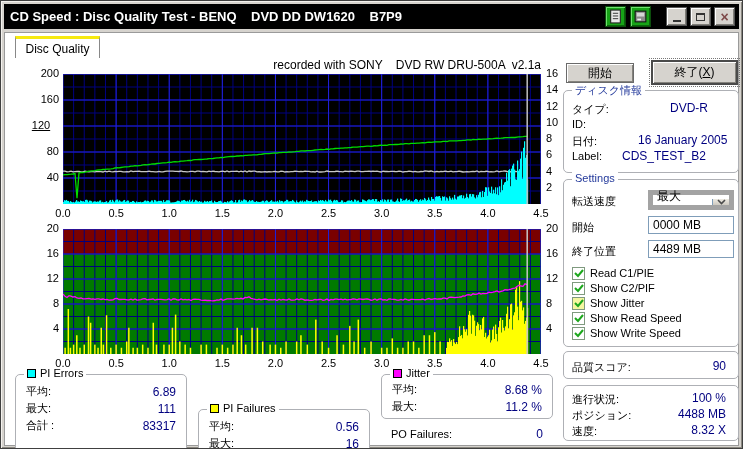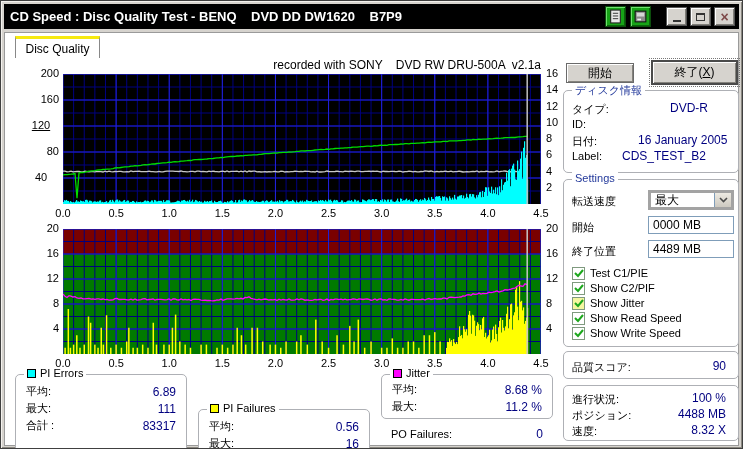--- a/index.html
+++ b/index.html
@@ -37,21 +37,21 @@
   .stat-row{position:absolute;left:10px;right:10px;height:17px;display:flex;
     justify-content:space-between;align-items:center;}
   .sl{font-size:11px;color:#000;}
   .sv{font-size:12px;color:#000080;}
   .btn{position:absolute;background:#D6D3CE;border:1px solid #6a6a6a;
     box-shadow:inset 1px 1px 0 #fff, inset -1px -1px 0 #85837d;
     font-size:12px;color:#000;display:flex;align-items:center;justify-content:center;cursor:default;}
   .btn.default{border:2px solid #4a4a4a;outline:1px dotted #777;outline-offset:1px;}
   .field{position:absolute;background:#fff;border:1px solid #7F9DB9;font-size:12px;
     display:flex;align-items:center;padding-left:4px;color:#000;}
-  .combo{position:absolute;background:#fff;border:3px solid #a3a3a3;display:flex;}
+  .combo{position:absolute;background:#fff;border:5px solid #a3a3a3;display:flex;align-items:flex-end;}
   .combo-value{flex:1;font-size:12px;display:flex;align-items:center;padding-left:4px;}
   .combo-btn{width:17px;background:linear-gradient(#EDEAE2,#CDC9C0);border-left:1px solid #7F9DB9;
     display:flex;align-items:center;justify-content:center;}
   .check-row{position:absolute;left:8px;height:14px;display:flex;align-items:center;gap:5px;}
   .cb{width:13px;height:13px;background:#fff;border:1px solid #7f9a7f;display:flex;
     align-items:center;justify-content:center;}
   .check-row.focused .cb{background:#F4F7A0;}
   .cb svg{display:none;}
   .check-row.checked .cb svg{display:block;}
   .cb-label{font-size:11px;color:#000;}
@@ -640,21 +640,21 @@
             <rect x="463" y="81.02466505159353" width="1.2" height="48.97533494840648"></rect>
             <rect x="464" y="105.51260467905203" width="1.2" height="24.487395320947968"></rect>
           </g>
           <polyline points="0.0,100.9 2.0,100.6 4.0,100.6 6.0,100.3 8.0,100.2 10.0,100.0 12.0,99.5 14.0,124.2 16.0,98.9 18.0,98.5 20.0,98.5 22.0,98.2 24.0,97.7 26.0,97.2 28.0,97.2 30.0,96.8 32.0,96.7 34.0,96.2 36.0,96.0 38.0,95.9 40.0,95.5 42.0,95.4 44.0,95.1 46.0,95.1 48.0,94.9 50.0,94.6 52.0,94.0 54.0,93.7 56.0,93.8 58.0,93.5 60.0,93.2 62.0,92.9 64.0,92.8 66.0,92.6 68.0,92.1 70.0,92.2 72.0,91.7 74.0,91.9 76.0,91.6 78.0,91.3 80.0,90.9 82.0,90.6 84.0,90.8 86.0,90.5 88.0,90.2 90.0,89.8 92.0,90.0 94.0,89.5 96.0,89.3 98.0,89.1 100.0,88.9 102.0,88.9 104.0,88.6 106.0,88.2 108.0,88.4 110.0,87.9 112.0,87.7 114.0,87.8 116.0,87.7 118.0,87.1 120.0,87.1 122.0,86.8 124.0,86.7 126.0,86.4 128.0,86.5 130.0,85.9 132.0,85.7 134.0,85.6 136.0,85.4 138.0,85.5 140.0,85.4 142.0,85.1 144.0,85.0 146.0,84.7 148.0,84.6 150.0,84.5 152.0,84.2 154.0,83.9 156.0,83.8 158.0,83.4 160.0,83.6 162.0,83.2 164.0,82.9 166.0,82.7 168.0,82.5 170.0,82.5 172.0,82.3 174.0,82.0 176.0,82.0 178.0,81.7 180.0,81.9 182.0,81.3 184.0,81.4 186.0,81.1 188.0,81.1 190.0,80.9 192.0,80.8 194.0,80.8 196.0,80.3 198.0,80.4 200.0,80.0 202.0,79.7 204.0,79.6 206.0,79.6 208.0,79.4 210.0,79.2 212.0,79.0 214.0,79.2 216.0,78.6 218.0,78.7 220.0,78.4 222.0,78.4 224.0,78.3 226.0,77.8 228.0,78.1 230.0,77.9 232.0,77.7 234.0,77.3 236.0,77.4 238.0,76.9 240.0,76.9 242.0,77.0 244.0,76.7 246.0,76.7 248.0,76.6 250.0,76.3 252.0,76.0 254.0,75.9 256.0,75.6 258.0,75.5 260.0,75.7 262.0,75.4 264.0,75.0 266.0,75.3 268.0,74.9 270.0,74.9 272.0,74.5 274.0,74.4 276.0,74.4 278.0,74.1 280.0,74.2 282.0,73.9 284.0,73.9 286.0,73.7 288.0,73.5 290.0,73.2 292.0,73.1 294.0,73.2 296.0,72.8 298.0,72.6 300.0,72.6 302.0,72.4 304.0,72.2 306.0,72.2 308.0,72.3 310.0,72.0 312.0,71.6 314.0,71.9 316.0,71.5 318.0,71.2 320.0,71.4 322.0,71.2 324.0,71.3 326.0,70.7 328.0,70.7 330.0,70.6 332.0,70.5 334.0,70.5 336.0,70.4 338.0,70.0 340.0,70.1 342.0,69.6 344.0,69.7 346.0,69.8 348.0,69.4 350.0,69.3 352.0,69.3 354.0,69.2 356.0,69.1 358.0,68.9 360.0,68.7 362.0,68.8 364.0,68.4 366.0,68.1 368.0,68.4 370.0,68.1 372.0,67.9 374.0,67.9 376.0,67.8 378.0,67.8 380.0,67.4 382.0,67.3 384.0,67.5 386.0,66.9 388.0,66.9 390.0,66.9 392.0,66.9 394.0,66.8 396.0,66.7 398.0,66.6 400.0,66.3 402.0,66.3 404.0,65.9 406.0,65.8 408.0,66.0 410.0,65.4 412.0,65.6 414.0,65.5 416.0,65.1 418.0,65.4 420.0,65.1 422.0,65.1 424.0,65.0 426.0,64.6 428.0,64.8 430.0,64.7 432.0,64.4 434.0,64.1 436.0,64.3 438.0,64.2 440.0,64.0 442.0,63.7 444.0,63.7 446.0,63.6 448.0,63.5 450.0,63.4 452.0,63.5 454.0,63.1 456.0,62.8 458.0,62.9 460.0,62.7 462.0,62.4 464.0,62.3" fill="none" stroke="#00DC00" stroke-width="1.3"></polyline>
           <line x1="464.1911111111111" y1="0" x2="464.1911111111111" y2="130" stroke="#C0C0C0" stroke-width="1.5"></line>
         </svg>
         <div class="tick" style="left: 18px; top: 34px; width: 36px; text-align: right;">200</div>
         <div class="tick" style="left: 18px; top: 60px; width: 36px; text-align: right;">160</div>
         <div class="tick" style="left: 18px; top: 86px; width: 36px; text-align: center; text-decoration: underline;">120</div>
         <div class="tick" style="left: 18px; top: 112px; width: 36px; text-align: right;">80</div>
-        <div class="tick" style="left: 18px; top: 138px; width: 36px; text-align: center;">40</div>
+        <div class="tick" style="left: 18px; top: 138px; width: 36px; text-align: right;">40</div>
         <div class="tick" style="left: 541px; top: 34px; width: 28px;">16</div>
         <div class="tick" style="left: 541px; top: 50.25px; width: 28px;">14</div>
         <div class="tick" style="left: 541px; top: 66.5px; width: 28px;">12</div>
         <div class="tick" style="left: 541px; top: 82.75px; width: 28px;">10</div>
         <div class="tick" style="left: 541px; top: 99px; width: 28px;">8</div>
         <div class="tick" style="left: 541px; top: 115.25px; width: 28px;">6</div>
         <div class="tick" style="left: 541px; top: 131.5px; width: 28px;">4</div>
         <div class="tick" style="left: 541px; top: 147.75px; width: 28px;">2</div>
         <div class="tick" style="left: 44px; top: 174px; width: 28px; text-align: center;">0.0</div>
         <div class="tick" style="left: 97.1111px; top: 174px; width: 28px; text-align: center;">0.5</div>
@@ -1024,21 +1024,21 @@
       <div class="field" style="left:84px;top:60px;width:86px;height:18px;">
           <span>4489 MB</span>
         </div>
 
       <div class="check-row checked" style="top:86px;">
         <span class="cb">
             <svg width="10" height="9" viewBox="0 0 10 9">
               <path d="M1 4 L4 7 L9 1" fill="none" stroke="#1CA81C" stroke-width="2"></path>
             </svg>
           </span>
-        <span class="cb-label">Test C1/PIE</span>
+        <span class="cb-label">Read C1/PIE</span>
       </div>
       <div class="check-row checked" style="top:101px;">
         <span class="cb">
             <svg width="10" height="9" viewBox="0 0 10 9">
               <path d="M1 4 L4 7 L9 1" fill="none" stroke="#1CA81C" stroke-width="2"></path>
             </svg>
           </span>
         <span class="cb-label">Show C2/PIF</span>
       </div>
       <div class="check-row checked focused" style="top:116px;">

